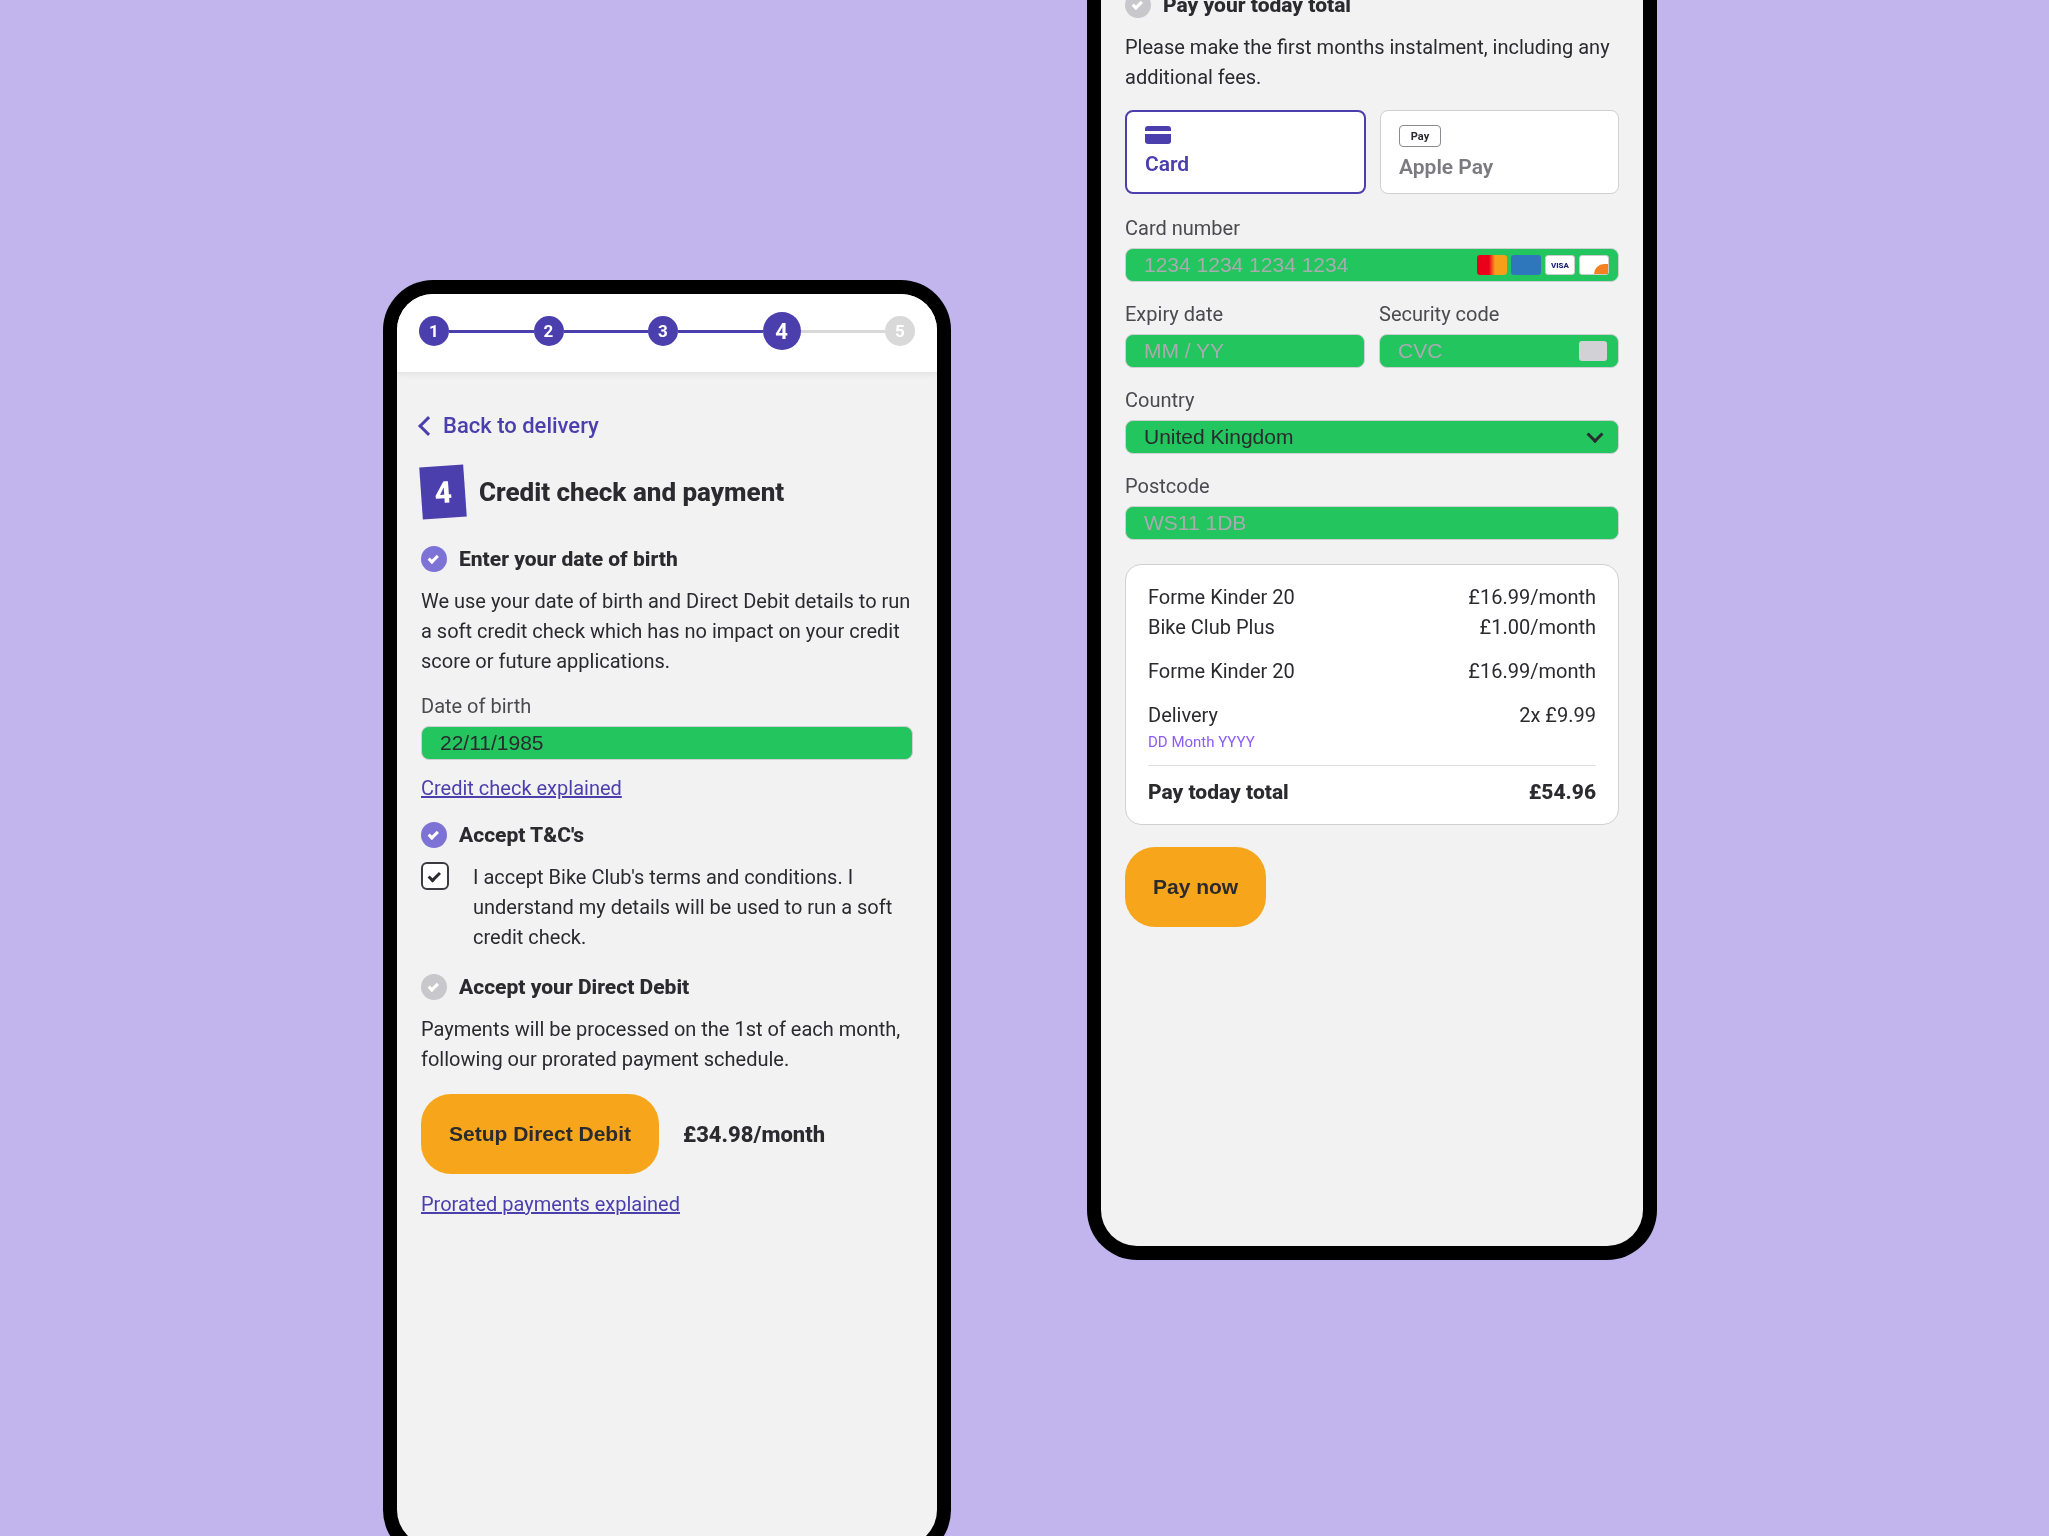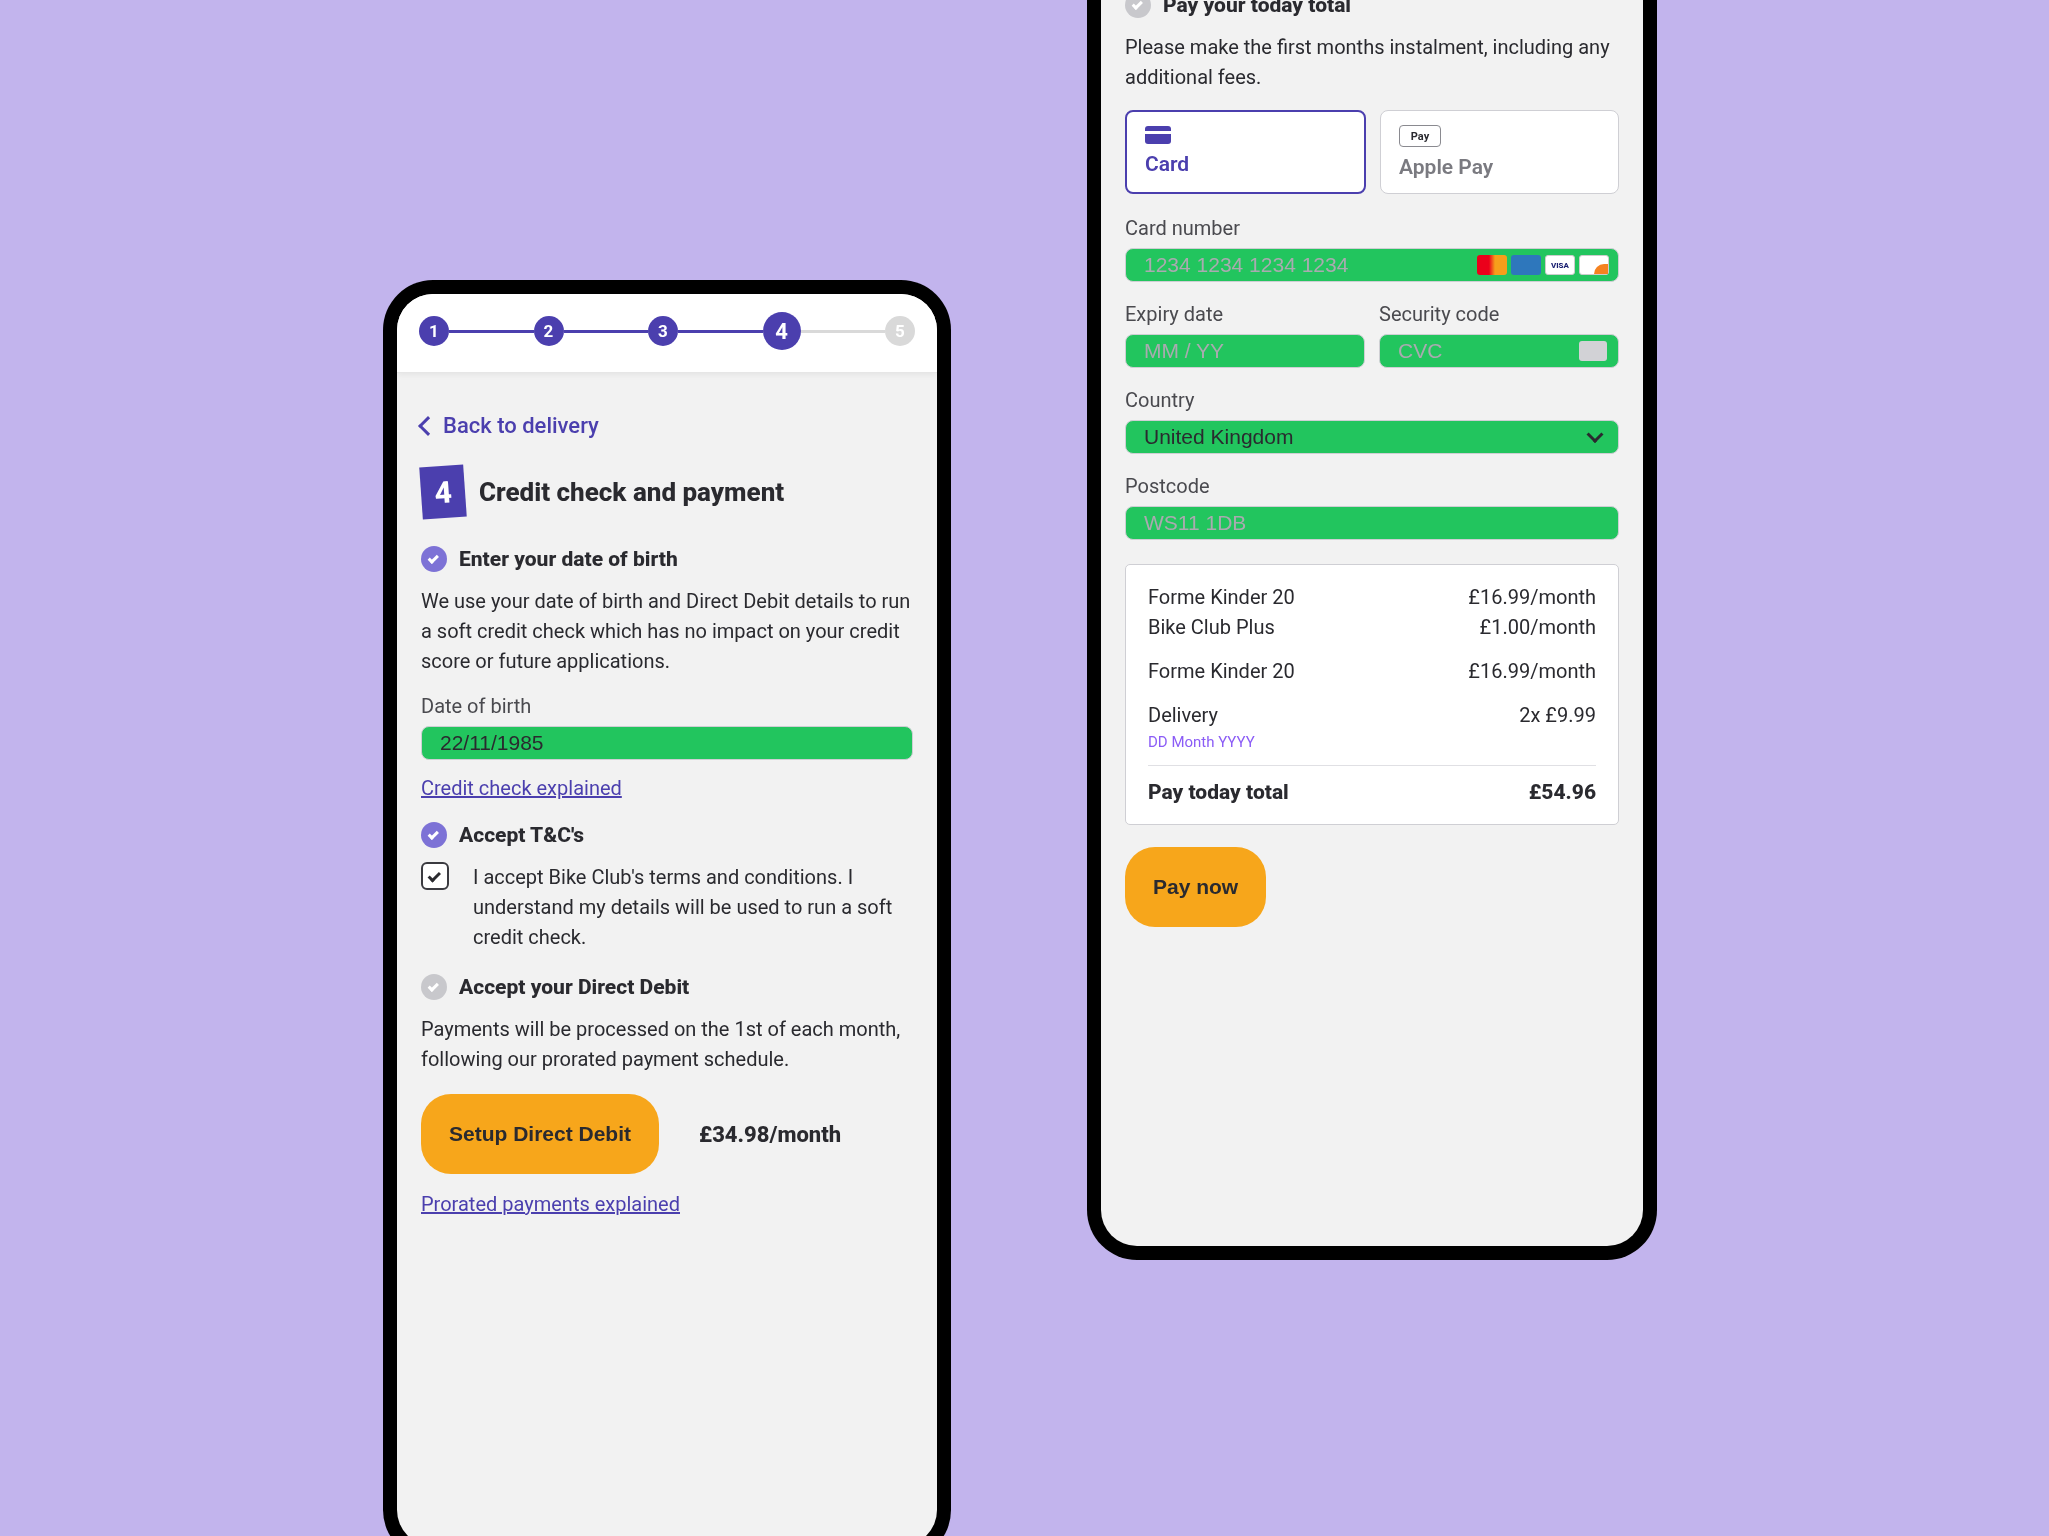--- a/index.html
+++ b/index.html
@@ -142,21 +142,21 @@
   .btn {
     background: #f7a61b;
     color: #2a2a2f;
     font-weight: 800;
     font-size: 21px;
     border: none;
     border-radius: 30px;
     padding: 28px 28px;
     cursor: pointer;
   }
-  .dd-row { display: flex; align-items: center; gap: 40px; margin: 20px 0 18px 0;}
+  .dd-row { display: flex; align-items: center; gap: 24px; margin: 20px 0 18px 0;}
   .dd-amount { font-size: 22px; font-weight: 800; color: #2a2a2f; }
 
   
   .content-right { padding: 24px 24px; color: #2a2a2f; }
   .pay-methods { display: flex; gap: 14px; margin-bottom: 22px; }
   .pay-method {
     flex: 1;
     border: 1.5px solid #cfcfd4;
     border-radius: 8px;
     background: #fff;
@@ -200,21 +200,21 @@
     width:28px; height:20px; border-radius:3px; background:#d2d2d6;
   }
   .select-wrap { position: relative; }
   .chev-down {
     position:absolute; right:18px; top:50%; width:12px;height:12px;
     border-right:3px solid #2a2a2f; border-bottom:3px solid #2a2a2f;
     transform: translateY(-70%) rotate(45deg);
   }
   .summary {
     border: 1.5px solid #cfcfd4;
-    border-radius: 5px;
+    border-radius: 16px;
     background: #fff;
     padding: 20px 22px;
     margin-top: 24px;
   }
   .sum-row { display:flex; justify-content:space-between; font-size:20px; margin-bottom:6px; }
   .sum-sub { font-size:15px; color:#8b5cf6; margin-bottom:10px; }
   .sum-gap { height: 14px; }
   .sum-hr { border:none; border-top:1.5px solid #e0e0e4; margin:14px 0; }
   .sum-total { display:flex; justify-content:space-between; font-size:21px; font-weight:800; }
   .pay-now-wrap { margin-top: 22px; }

